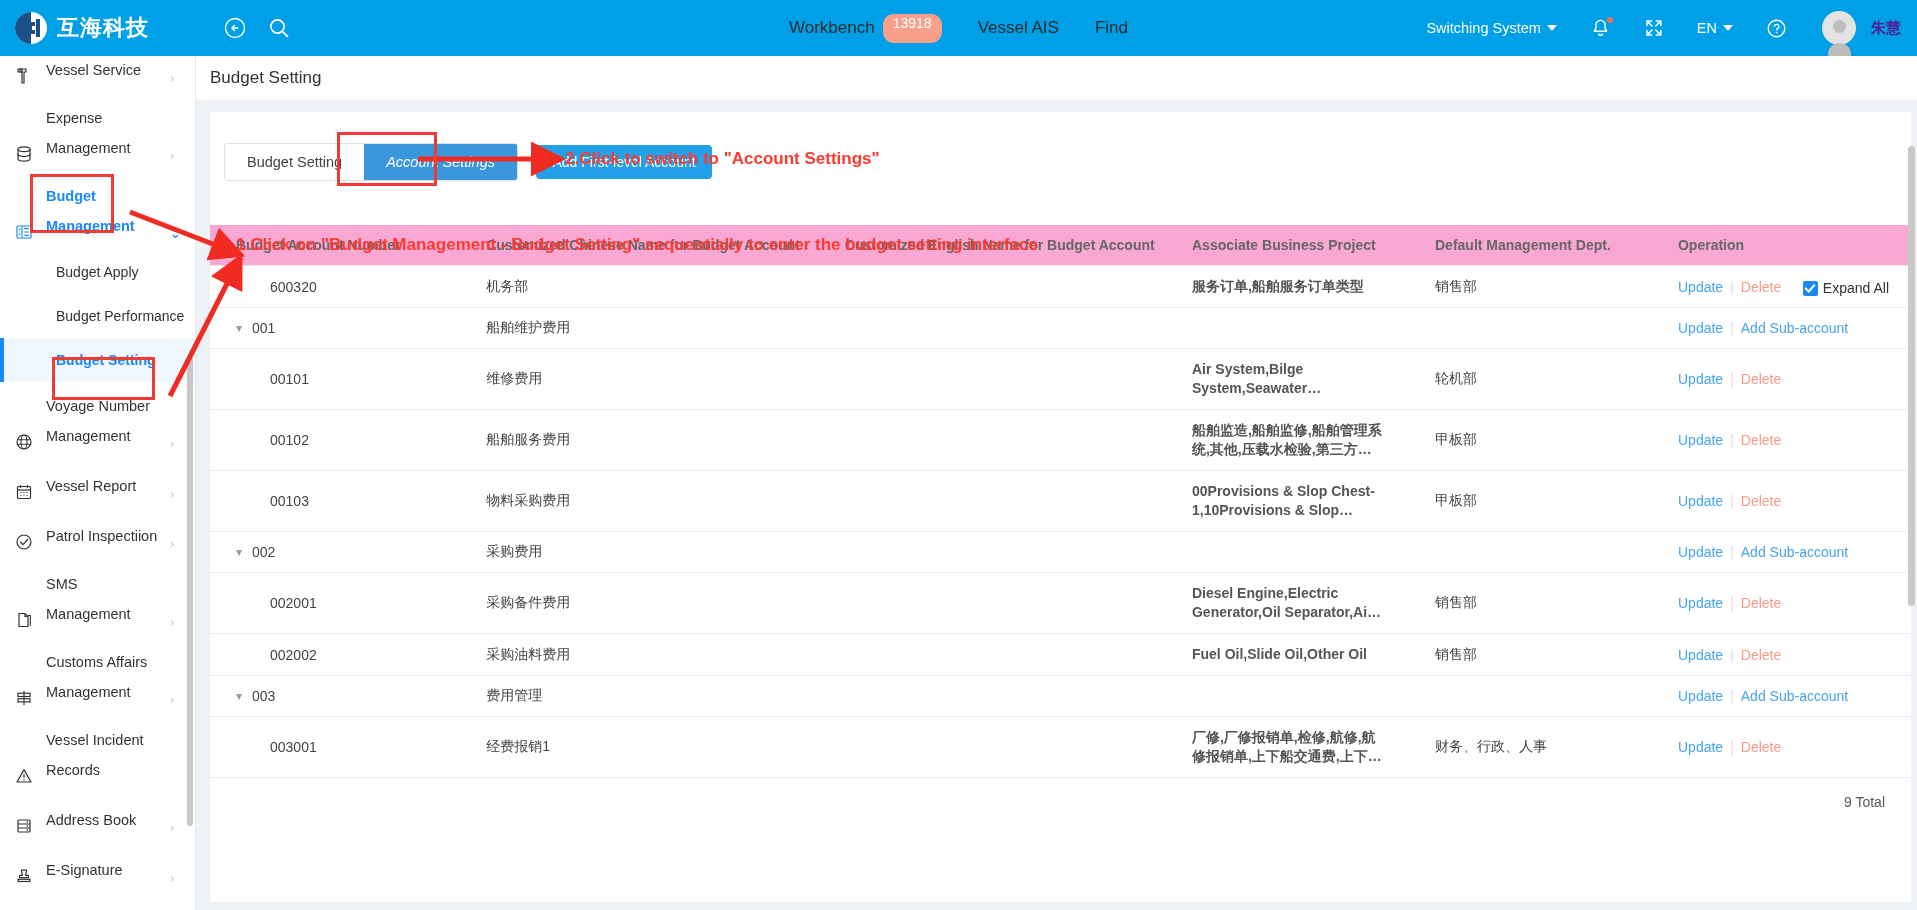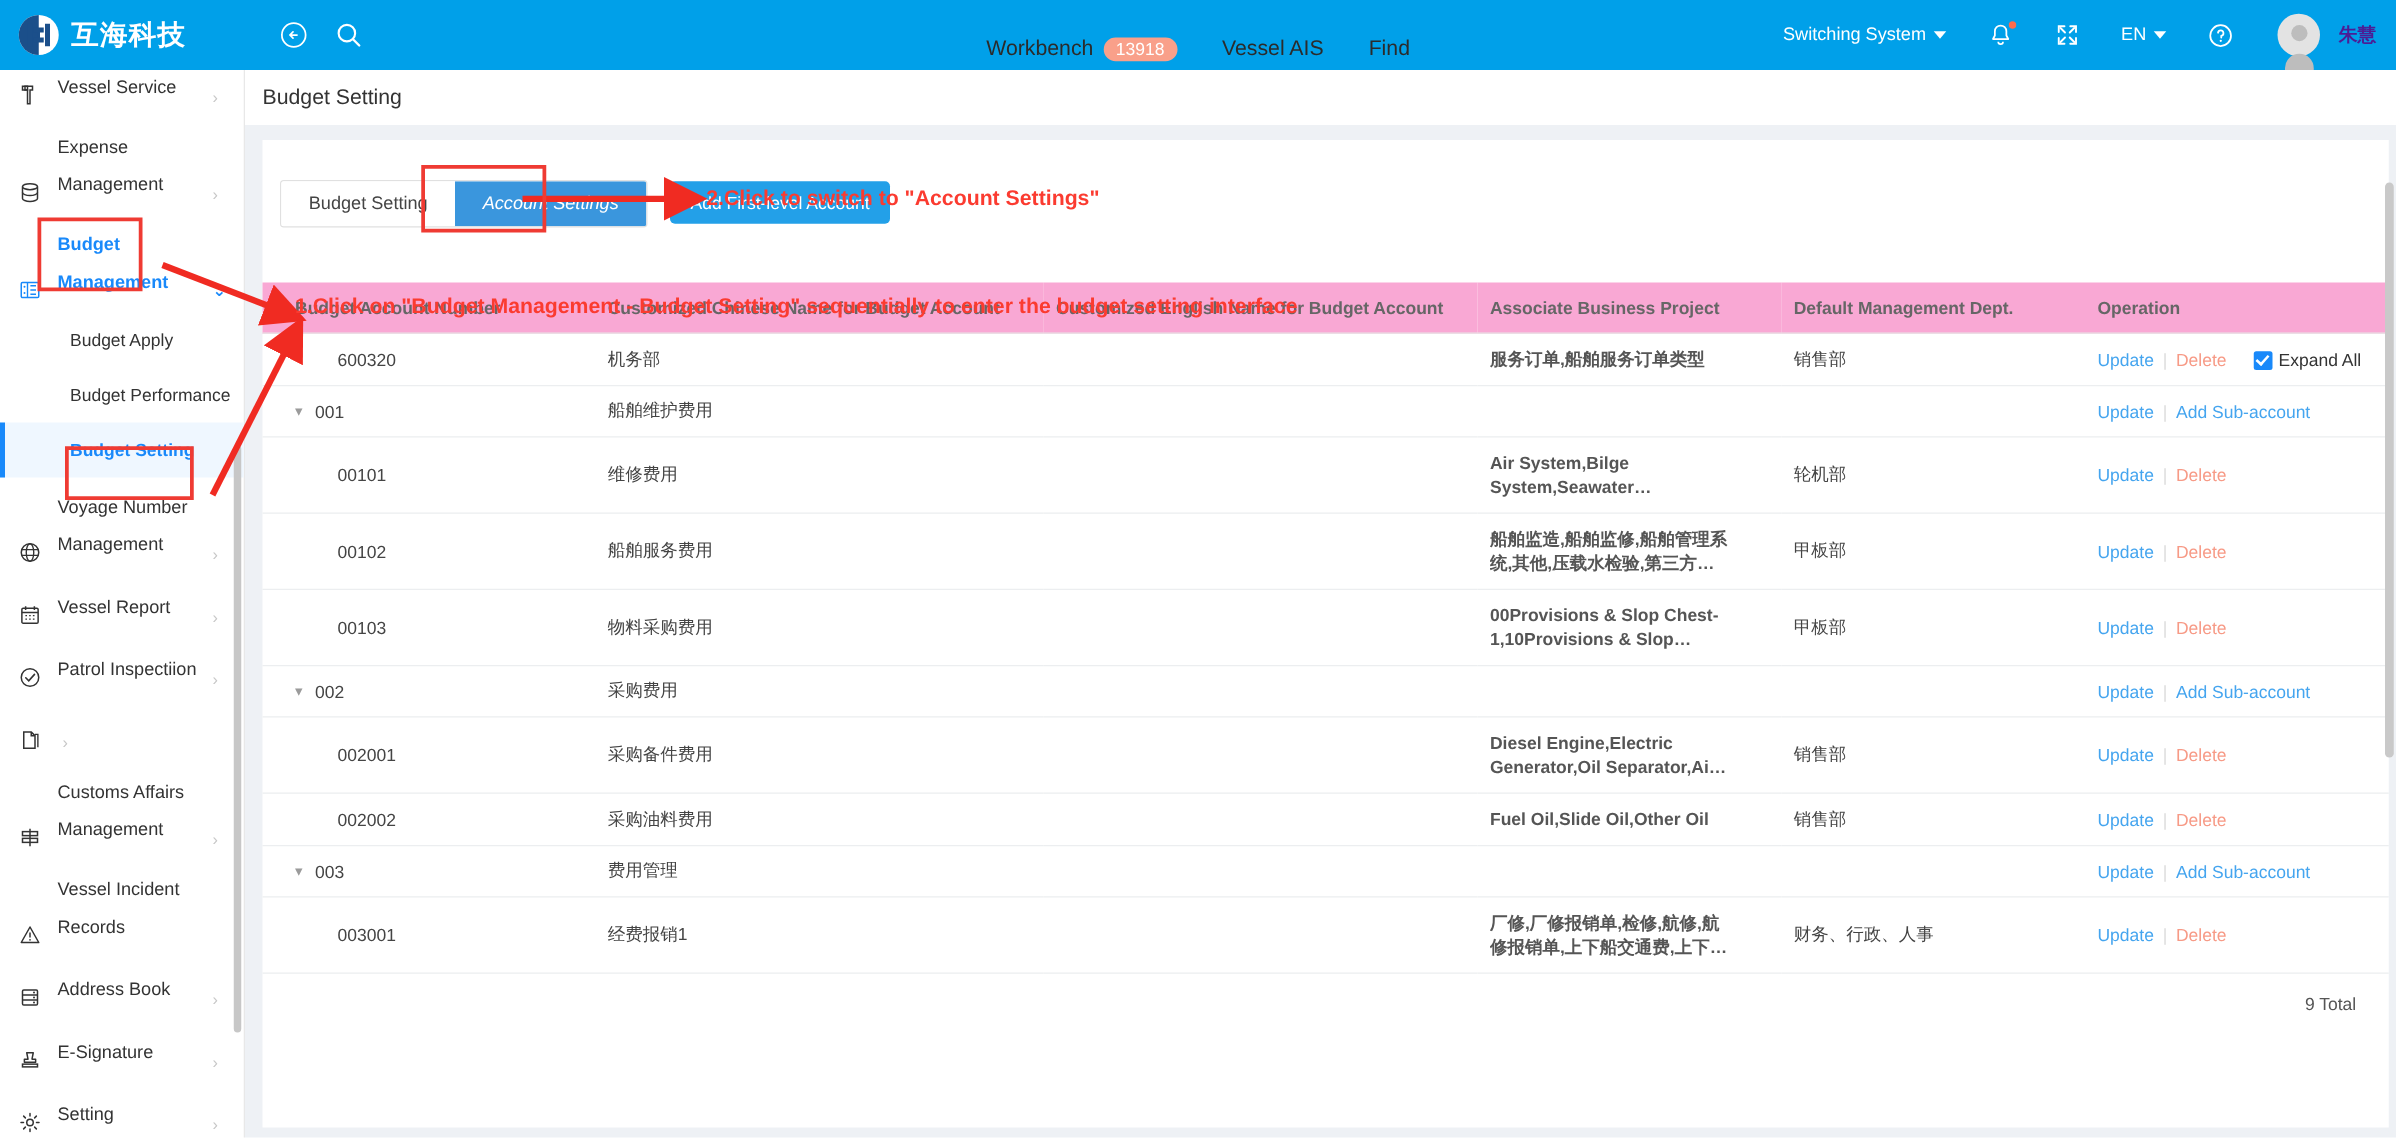--- a/index.html
+++ b/index.html
@@ -23,32 +23,32 @@
     color: #fff; font-size: 22px; font-weight: bold; margin-left: 9px;
     letter-spacing: 1px; white-space: nowrap;
   }
   .hdr-icon-btn {
     width: 28px; height: 28px; margin-left: 16px;
     display: flex; align-items: center; justify-content: center;
     cursor: pointer;
   }
   .hdr-icon-btn:first-of-type { margin-left: 10px; }
   .topnav {
-    position: absolute; left: 0; right: 0; top: 11px; height: 56px;
+    position: absolute; left: 0; right: 0; top: 0; height: 56px;
     display: flex; align-items: center; justify-content: center;
     gap: 36px; pointer-events: none;
   }
   .topnav > * { pointer-events: auto; }
   .topnav-item {
     color: #2b2b2b; font-size: 17px; cursor: pointer;
     display: flex; align-items: center; gap: 8px; white-space: nowrap;
   }
   .badge-count {
     background: #f9a08a; color: #fff; font-size: 14px;
-    border-radius: 11px; padding: 2px 10px 3px; line-height: 1;
+    border-radius: 11px; padding: 2px 10px 13px; line-height: 1;
     display: inline-block;
   }
   .topright {
     position: absolute; right: 0; top: 0; height: 56px;
     display: flex; align-items: center; gap: 13px; padding-right: 16px;
   }
   .tr-item {
     display: flex; align-items: center; color: #ffffff; font-size: 14.5px;
     cursor: pointer; margin-left: 20px; white-space: nowrap;
   }
@@ -378,20 +378,21 @@
     </div>
 
     <div class="side-item">
       <span class="side-icon">
         <svg width="18" height="18" viewBox="0 0 18 18">
             <path d="M4 2.5h6l3 3v10H4z" fill="none" stroke="#333" stroke-width="1.2"></path>
             <path d="M10 2.5v3h3" fill="none" stroke="#333" stroke-width="1.2"></path>
             <path d="M13.5 5v-.5h1.8v10.2" fill="none" stroke="#333" stroke-width="1.1"></path>
           </svg>
       </span>
+      <span class="side-label">SMS Management</span>
       <span class="side-arrow">›</span>
     </div>
 
     <div class="side-item">
       <span class="side-icon">
         <svg width="18" height="18" viewBox="0 0 18 18">
             <path d="M9 2v14" stroke="#333" stroke-width="1.2"></path>
             <rect x="3" y="4.3" width="12" height="3.2" fill="none" stroke="#333" stroke-width="1.2"></rect>
             <rect x="3" y="9.7" width="12" height="3.2" fill="none" stroke="#333" stroke-width="1.2"></rect>
           </svg>

